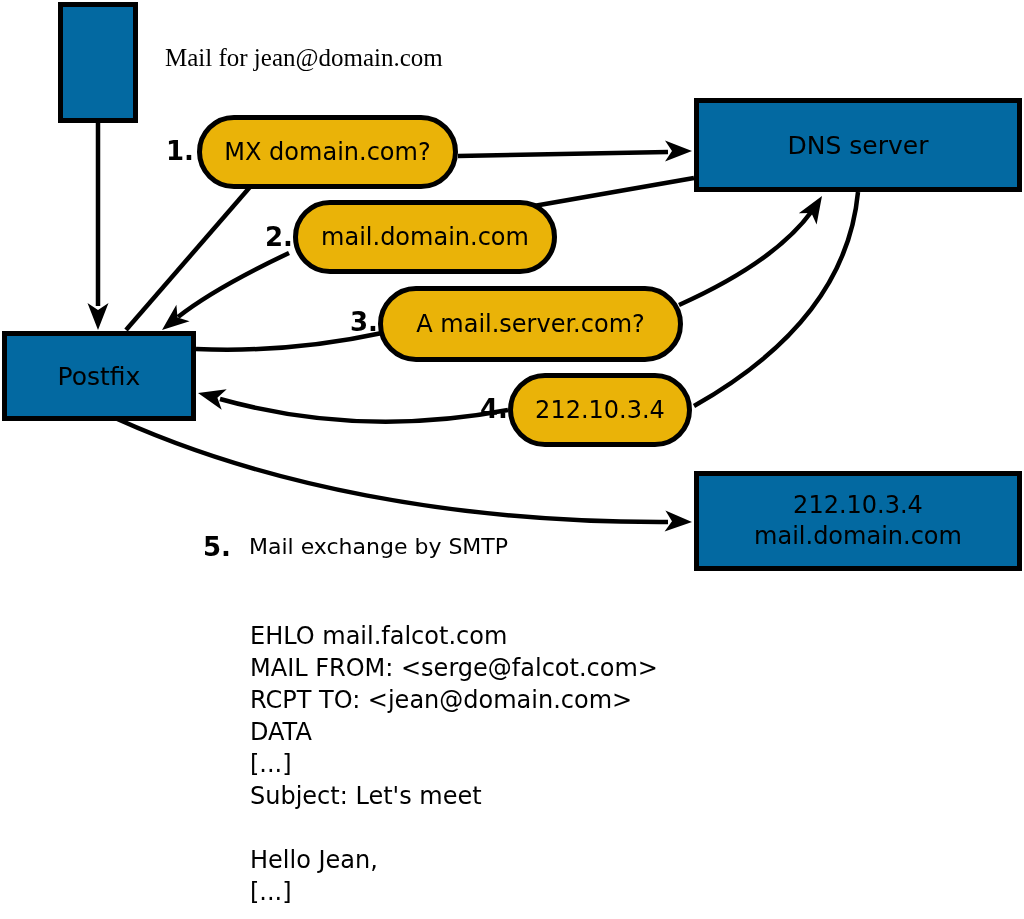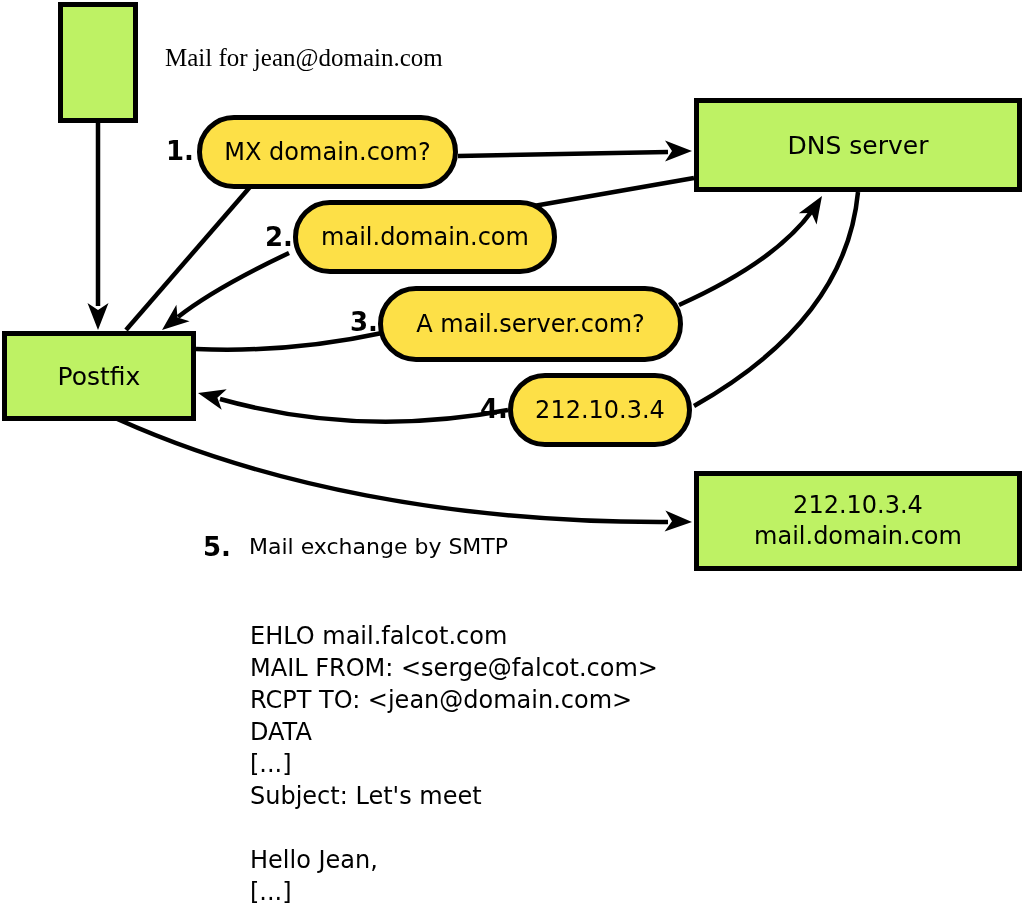--- a/index.html
+++ b/index.html
@@ -2,26 +2,26 @@
 <html><head>
 <meta charset="utf-8">
 <style>
   html,body{margin:0;padding:0;background:#ffffff;}
   .canvas{
     position:relative;width:1024px;height:919px;background:#ffffff;
     font-family:"DejaVu Sans",sans-serif;color:#000;overflow:hidden;
   }
   .lines{position:absolute;left:0;top:0;z-index:1;}
   .node{
-    position:absolute;background:#bef264;border:5px solid #000;box-sizing:border-box;
+    position:absolute;background:#0369a1;border:5px solid #000;box-sizing:border-box;
     display:flex;flex-direction:column;align-items:center;justify-content:center;
     text-align:center;font-size:25px;line-height:31px;z-index:2;
   }
   .pill{
-    position:absolute;background:#fde047;border:5px solid #000;border-radius:40px;
+    position:absolute;background:#eab308;border:5px solid #000;border-radius:40px;
     box-sizing:border-box;display:flex;align-items:center;justify-content:center;
     font-size:24px;z-index:2;
   }
   .num{
     position:absolute;font-weight:bold;font-size:26px;z-index:3;text-align:right;
   }
   .heading{position:absolute;font-size:25px;z-index:3;font-family:Liberation Serif, serif;}
   .step5-label{position:absolute;font-size:22px;z-index:3;}
   .transcript{
     position:absolute;white-space:pre;font-size:24px;line-height:32px;z-index:3;margin-top:24px;

